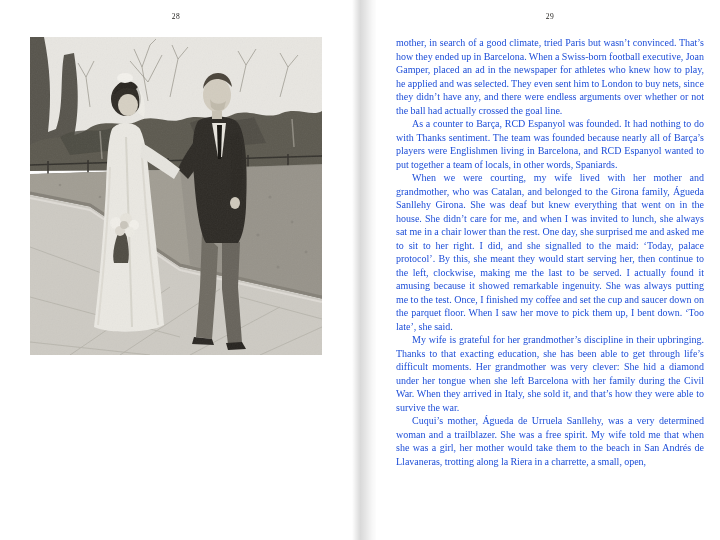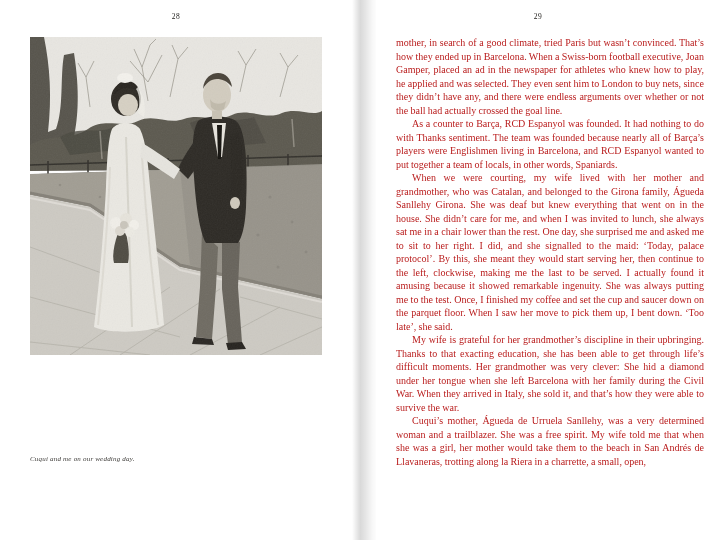--- a/index.html
+++ b/index.html
@@ -45,21 +45,21 @@
 
   .folio {
     position: absolute;
     top: 12px;
     text-align: center;
     font-size: 7.5px;
     letter-spacing: 0.5px;
     color: #23211e;
   }
   .folio-left  { left: 30px;  width: 292px; }
-  .folio-right { left: 8px;  width: 308px; }
+  .folio-right { left: 20px;  width: 308px; }
 
   .photo-frame {
     position: absolute;
     left: 30px;
     top: 37px;
     width: 292px;
     height: 318px;
     margin: 0;
     overflow: hidden;
   }
@@ -74,21 +74,21 @@
     font-size: 7px;
     letter-spacing: 0.2px;
     color: #3c3a37;
   }
 
   .text-column {
     position: absolute;
     left: 20px;   
     top: 36px;
     width: 308px;
-    color: #b91c1c;
+    color: #1d4ed8;
   }
   .para {
     margin: 0;
     font-size: 10px;
     line-height: 13.5px;
     text-align: justify;
     hyphens: auto;
     -webkit-hyphens: auto;
     word-spacing: -0.2px;
   }
@@ -189,21 +189,20 @@
             <circle cx="90" cy="194" r="5" fill="#dcd8cf"></circle>
             <circle cx="100" cy="195" r="5" fill="#eceae3"></circle>
             <circle cx="94" cy="188" r="4" fill="#c9c5bb"></circle>
           </g>
         </g>
 
         <rect x="0" y="0" width="292" height="318" filter="url(#grain)" opacity="0.07"></rect>
       </svg>
     </figure>
 
-    <div class="caption">Cuqui and me on our wedding day.</div>
   </section>
 
   <div class="gutter"></div>
 
   <section class="page page-right">
     <div class="folio folio-right">29</div>
 
     <div class="text-column">
         <p class="para">mother, in search of a good climate, tried Paris but wasn’t convinced. That’s how they ended up in Barcelona. When a Swiss-born football executive, Joan Gamper, placed an ad in the newspaper for athletes who knew how to play, he applied and was selected. They even sent him to London to buy nets, since they didn’t have any, and there were endless arguments over whether or not the ball had actually crossed the goal line.</p>
         <p class="para indent">As a counter to Barça, RCD Espanyol was founded. It had nothing to do with Thanks sentiment. The team was founded because nearly all of Barça’s players were Englishmen living in Barcelona, and RCD Espanyol wanted to put together a team of locals, in other words, Spaniards.</p>

